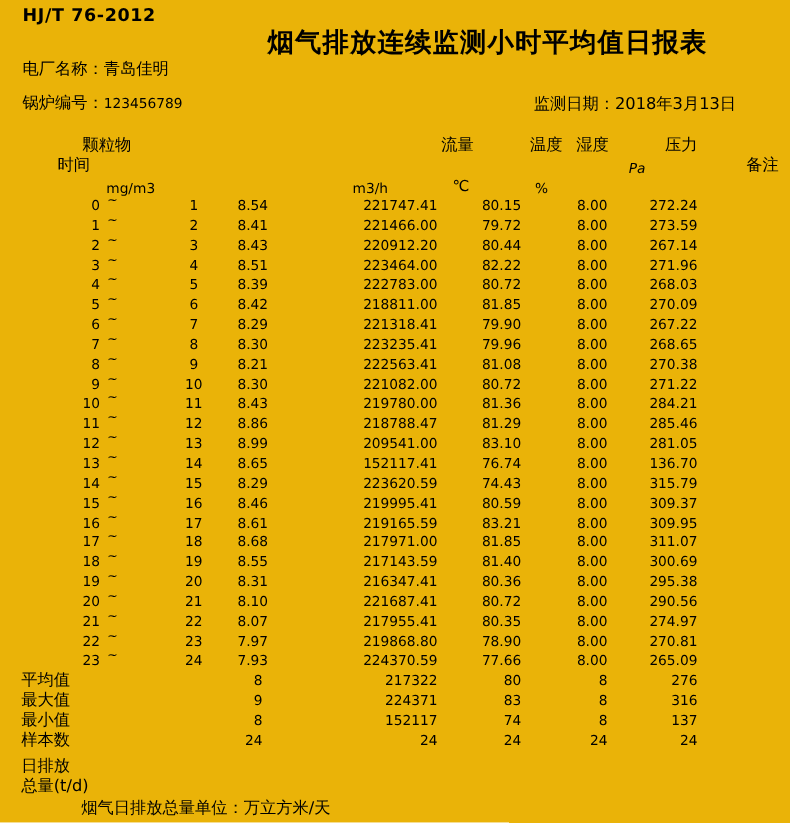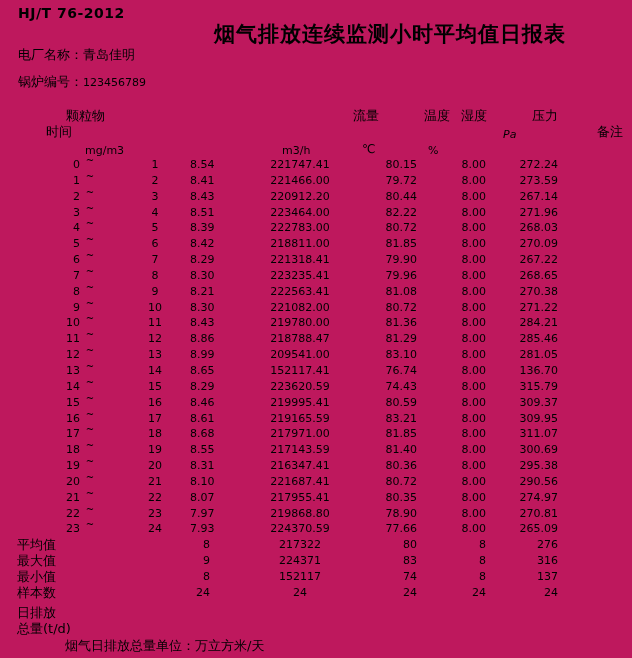--- a/index.html
+++ b/index.html
@@ -1,19 +1,19 @@
 <!DOCTYPE html>
 <html><head>
 <meta charset="utf-8">
 <style>
   html,body{margin:0;padding:0;background:#ffffff;}
   .page{
     position:relative;
     width:632px;height:658px;
-    background:#be185d;color:#000000;
+    background:#eab308;color:#000000;
     font-family:"DejaVu Sans", sans-serif;
     overflow:hidden;
   }
   .abs{position:absolute;white-space:nowrap;}
   .std{left:18px;top:5px;font-size:14px;font-weight:bold;letter-spacing:0.5px;}
   .title{left:0;right:0;top:20px;text-align:center;font-size:21px;font-weight:bold;letter-spacing:1px;padding-left:148px;}
   .meta{font-size:13px;}
   .meta .latin{font-size:11px;}
   .plant{left:18px;top:46px;}
   .boiler{left:18px;top:73px;}
@@ -32,21 +32,21 @@
   .u-temp{left:362px;top:142px;font-size:12px;}
   .u-hum{left:428px;top:144px;}
   .u-press{left:503px;top:128px;font-style:italic;}
   .rows{position:absolute;left:0;top:157px;width:632px;}
   .trow{position:relative;height:15.85px;font-size:11px;}
   .trow span{position:absolute;top:0;line-height:15.85px;}
   .hs{left:30px;width:50px;text-align:right;}
   .tld{left:84px;width:12px;text-align:center;font-size:10px;transform:translateY(-4px);}
   .he{left:146px;width:18px;text-align:center;}
   .c-pm{left:190px;width:80px;text-align:left;}
-  .c-flow{left:250px;width:100px;text-align:center;}
+  .c-flow{left:250px;width:100px;text-align:right;}
   .c-temp{left:337px;width:80px;text-align:right;}
   .c-hum{left:406px;width:80px;text-align:right;}
   .c-press{left:477px;width:81px;text-align:right;}
   .s-label{left:17px;font-size:13px;line-height:15.85px;}
   .c-s1{left:130px;width:80px;text-align:right;}
   .foot{font-size:13px;}
   .f1{left:17px;top:604px;}
   .f2{left:17px;top:620px;}
   .f3{left:17px;top:637px;margin-left:48px;}
 </style>
@@ -55,20 +55,21 @@
 
 <div class="page">
 
   <div class="abs std">HJ/T 76-2012</div>
   <div class="abs meta plant"><span>电厂名称：</span><span>青岛佳明</span></div>
 
   <div class="abs title">烟气排放连续监测小时平均值日报表</div>
 
   <div class="abs meta boiler"><span>锅炉编号：</span><span class="latin">123456789</span></div>
 
+  <div class="abs meta mdate"><span>监测日期：</span><span>2018年3月13日</span></div>
 
   <div class="abs hdr h-pm">颗粒物</div>
   <div class="abs hdr h-time">时间</div>
   <div class="abs hdr h-flow">流量</div>
   <div class="abs hdr h-temp">温度</div>
   <div class="abs hdr h-hum">湿度</div>
   <div class="abs hdr h-press">压力</div>
   <div class="abs hdr h-remark">备注</div>
 
   <div class="abs unit u-pm">mg/m3</div>

